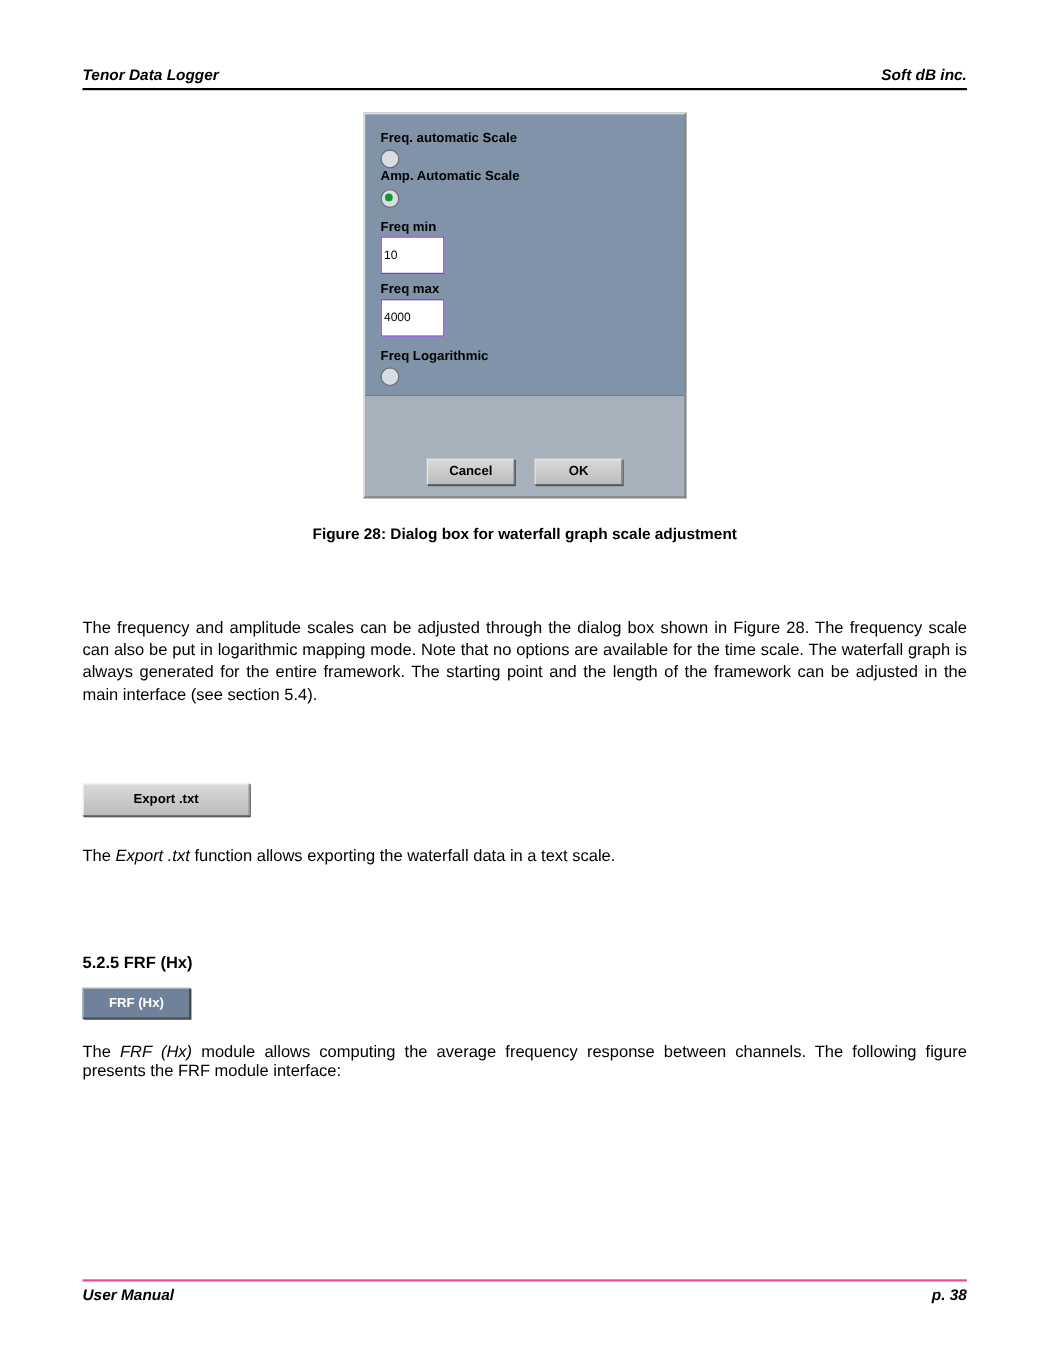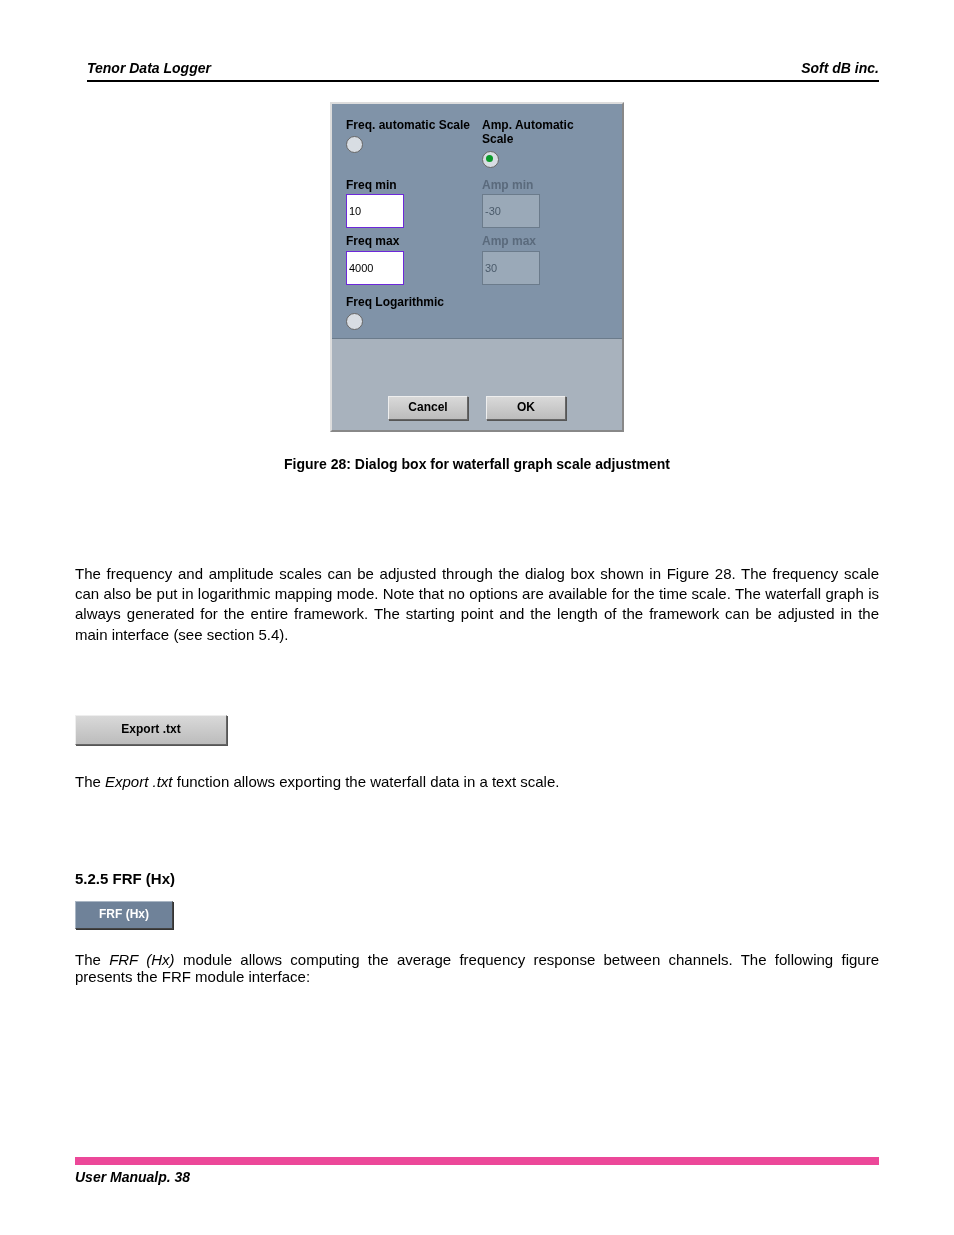--- a/index.html
+++ b/index.html
@@ -18,41 +18,41 @@
   }
   .header-bar {
     display: flex;
     justify-content: space-between;
     font-style: italic;
     font-weight: bold;
     font-size: 14px;
     border-bottom: 2px solid #000;
     padding-bottom: 4px;
     margin-bottom: 20px;
-    margin-left: 12px;
   }
   .dialog-wrap {
     display: flex;
     justify-content: center;
     margin-top: 10px;
   }
   .dialog {
     width: 290px;
     border: 2px solid #888;
     border-top-color: #ddd;
     border-left-color: #ddd;
     background: #8093a8;
     padding: 0;
   }
   .dialog-inner {
     padding: 14px 14px 8px 14px;
   }
   .row2 {
     display: flex;
-    gap: 10px;
+    gap: 0;
+    flex-direction: column;
   }
   .col {
     flex: 1;
   }
   .dlabel {
     font-size: 12px;
     font-weight: bold;
     color: #000;
     line-height: 1.2;
   }
@@ -114,21 +114,21 @@
   }
   .figcaption {
     text-align: center;
     font-weight: bold;
     font-size: 14px;
     margin-top: 24px;
   }
   .para {
     font-size: 15px;
     text-align: justify;
-    margin-top: 92px;
+    margin-top: 68px;
     line-height: 1.35;
   }
   .export-btn {
     width: 150px;
     height: 28px;
     background: linear-gradient(#d9d9d9, #bcbcbc);
     border: 1px solid #666;
     border-top-color: #eee;
     border-left-color: #eee;
     font-size: 12px;
@@ -165,23 +165,24 @@
   .para3 {
     font-size: 15px;
     text-align: justify;
     margin-top: 22px;
   }
   .footer-bar {
     position: absolute;
     left: 75px;
     right: 75px;
     bottom: 50px;
-    border-top: 8px solid #ec4899;
+    border-top: 2px solid #ec4899;
     padding-top: 4px;
     display: flex;
+    justify-content: space-between;
     font-style: italic;
     font-weight: bold;
     font-size: 14px;
   }
   em.it { font-style: italic; }
 </style>
 </head>
 <body>
 
 <div class="page">
@@ -204,26 +205,20 @@
           </div>
         </div>
         <div class="spacer"></div>
         <div class="row2">
           <div class="col">
             <div class="dlabel">Freq min</div>
             <input class="txtfield" value="10" style="">
             <div class="dlabel" style="margin-top:6px">Freq max</div>
             <input class="txtfield" value="4000" style="">
           </div>
-          <div class="col">
-            <div class="dlabel disabled">Amp min</div>
-            <input class="txtfield disabled" disabled="" value="-30" style="">
-            <div class="dlabel disabled" style="margin-top:6px">Amp max</div>
-            <input class="txtfield disabled" disabled="" value="30" style="">
-          </div>
         </div>
         <div class="spacer"></div>
         <div class="dlabel">Freq Logarithmic</div>
         <div class="radio"></div>
       </div>
       <div class="btnrow">
         <div class="winbtn">Cancel</div>
         <div class="winbtn">OK</div>
       </div>
     </div>

